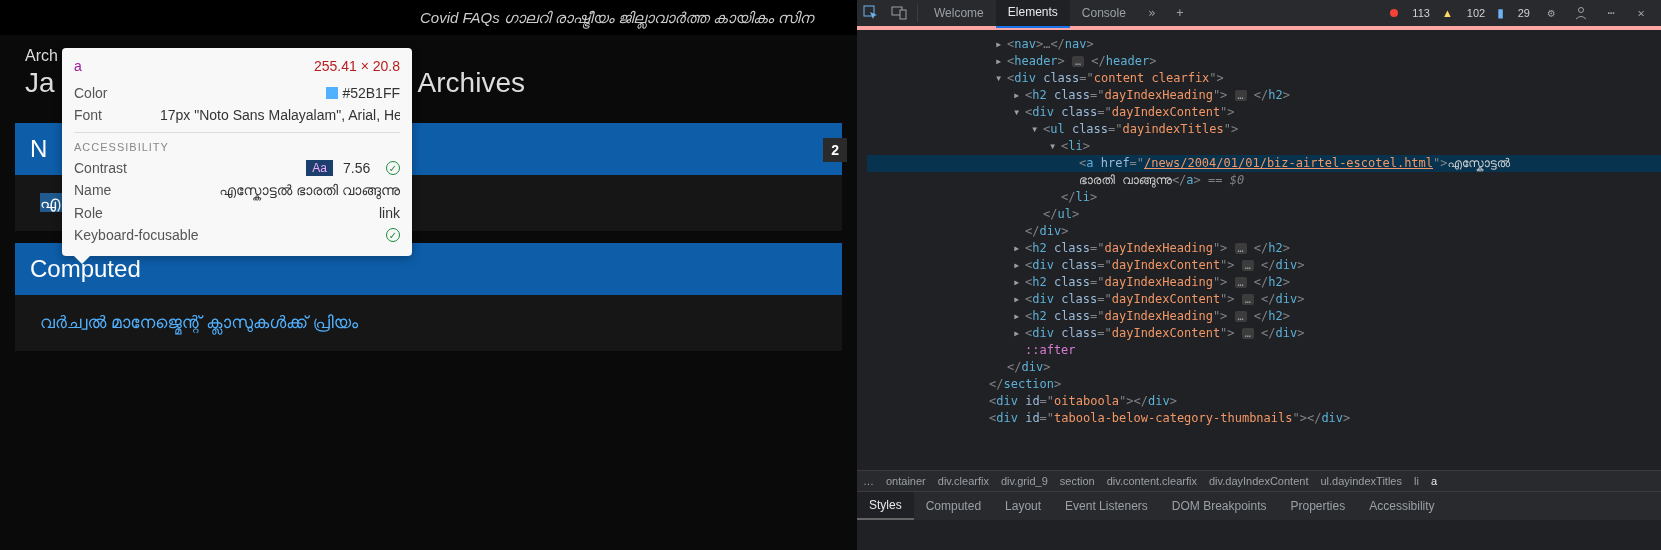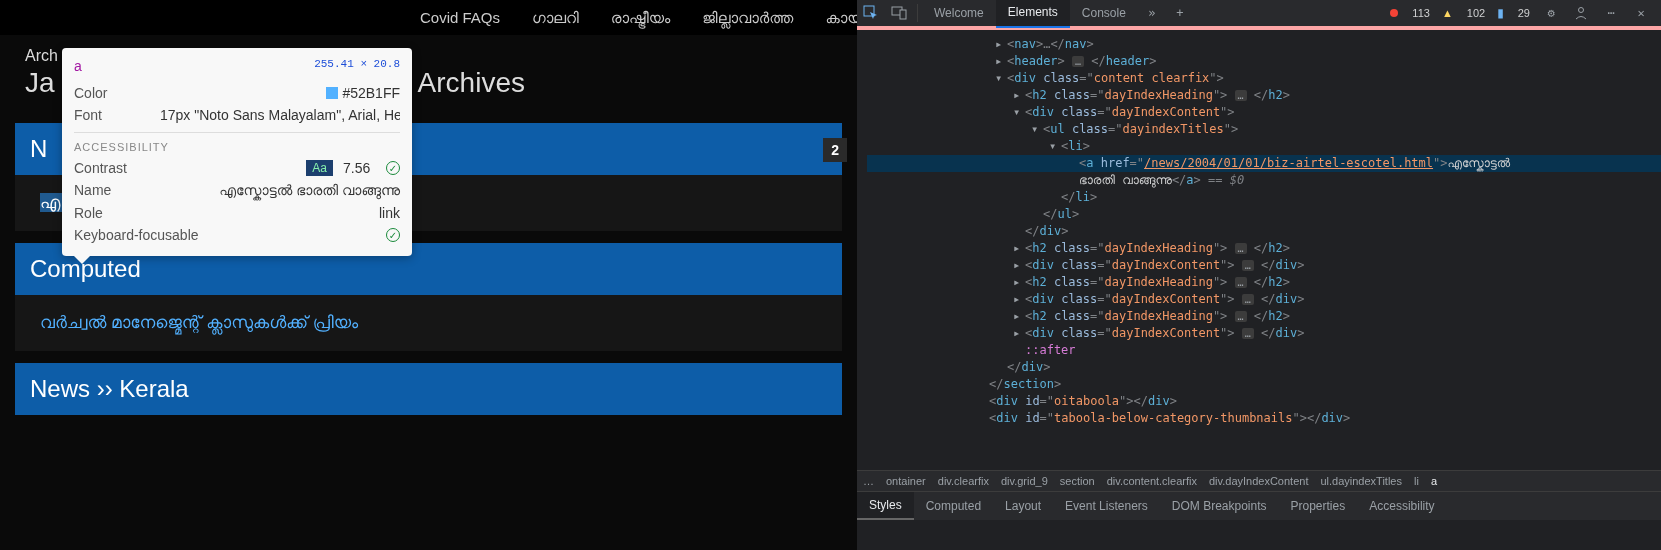--- a/index.html
+++ b/index.html
@@ -9,47 +9,47 @@
 .webpage { position: absolute; left: 0; top: 0; width: 857px; height: 550px; background: #0a0a0a; color: #fff; overflow: hidden; }
 
 
 .lang-bar { background: #000; height: 45px; display: flex; align-items: center; padding-left: 10px; }
 .logo-area { width: 200px; display: flex; align-items: center; }
 .logo-text { font-size: 28px; font-weight: 300; color: #ddd; letter-spacing: -1px; }
 .lang-list { display: flex; gap: 25px; }
 .lang-item { color: #ddd; font-size: 16px; font-weight: 500; cursor: pointer; }
 
 
-.subnav { background: #000; height: 35px; display: flex; align-items: center; padding-left: 420px; gap: 32px; white-space: nowrap; overflow: hidden; }
+.subnav { background: #000; height: 35px; display: flex; align-items: center; padding-left: 420px; gap: 4px; white-space: nowrap; overflow: hidden; font-style: italic; }
 .subnav-item { color: #ccc; font-size: 15px; cursor: pointer; font-weight: 500; }
 
 
 .breadcrumb { color: #ddd; font-size: 16px; padding: 12px 25px 0; }
 .page-title { color: #ddd; font-size: 28px; padding: 2px 25px 12px; font-weight: 400; }
 .page-title-suffix { display: inline-block; }
 .year-btn { position: absolute; right: 10px; top: 138px; background: #2a2a2a; color: #fff; padding: 4px 8px; font-size: 14px; font-weight: bold; }
 
 
 .section-head { background: #0d5da8; color: #fff; font-size: 24px; font-weight: 400; padding: 12px 15px; margin: 12px 15px 0; }
 .section-body { background: #161616; margin: 0 15px; padding: 18px 25px; }
 .news-link { color: #52b1ff; font-size: 17px; cursor: pointer; text-decoration: none; }
 .news-link.highlighted { background: #205a8f; color: #fff; }
 
 
 .inspect-tooltip { position: absolute; left: 62px; top: 48px; width: 350px; background: #f8f8f8; color: #333; border-radius: 4px; box-shadow: 0 2px 10px rgba(0,0,0,0.3); padding: 10px 12px; font-size: 14px; z-index: 50; }
 .tt-head { display: flex; justify-content: space-between; margin-bottom: 8px; }
 .tt-tag { color: #a217a2; font-weight: 500; }
-.tt-dims { color: #1d4ed8; font-size: 11px; font-family: Liberation Mono, monospace; }
+.tt-dims { color: #b91c1c; font-size: 14px; }
 .tt-row { display: flex; justify-content: space-between; padding: 3px 0; font-size: 14px; }
 .tt-label { color: #555; }
 .tt-val { color: #333; text-align: left; display: flex; align-items: center; gap: 4px; }
 .color-swatch { width: 12px; height: 12px; display: inline-block; background: #52b1ff; }
 .tt-font-val { max-width: 240px; white-space: nowrap; overflow: hidden; text-overflow: ellipsis; }
 .tt-section { font-size: 11px; letter-spacing: 1px; color: #888; border-top: 1px solid #ddd; padding-top: 8px; margin-top: 6px; margin-bottom: 4px; }
-.contrast-badge { background: #1c3f6e; color: #86efac; padding: 1px 6px; font-size: 12px; margin-right: 6px; }
+.contrast-badge { background: #1c3f6e; color: #f0abfc; padding: 1px 6px; font-size: 12px; margin-right: 6px; }
 .check-icon { width: 14px; height: 14px; border: 1.5px solid #1a8a3b; border-radius: 50%; display: inline-flex; align-items: center; justify-content: center; color: #1a8a3b; font-size: 10px; }
 .tt-arrow { position: absolute; left: 12px; bottom: -8px; width: 0; height: 0; border-left: 8px solid transparent; border-right: 8px solid transparent; border-top: 8px solid #f8f8f8; }
 
 
 .devtools { position: absolute; left: 857px; top: 0; right: 0; height: 550px; background: #202124; color: #cfd0d1; font-family: Menlo, Consolas, monospace; font-size: 12px; }
 
 
 .dt-topbar { height: 30px; background: #292a2d; display: flex; align-items: center; border-bottom: 4px solid #fca5a5; }
 .dt-icon-btn { width: 28px; height: 28px; display: flex; align-items: center; justify-content: center; color: #9aa0a6; cursor: pointer; }
 .dt-icon-btn.active { color: #6db3f2; }
@@ -116,21 +116,20 @@
     <span>Ja</span>
     <span class="page-title-suffix" style="margin-left:335px">s Archives</span>
   </div>
   <div class="year-btn">2</div>
 
   <div id="sections-host">
       <div class="section-head">N</div>
       <div class="section-body"><a class="news-link highlighted">എസ്കോട്ടൽ ഭാരതി വാങ്ങുന്നു</a></div>
       <div class="section-head">Computed</div>
       <div class="section-body"><a class="news-link">വർച്വൽ മാനേജ്മെന്റ് ക്ലാസുകൾക്ക് പ്രിയം</a></div>
-      <div class="section-head">News ›› Kerala</div>
     </div>
 
   <div class="inspect-tooltip">
     <div class="tt-head">
       <span class="tt-tag">a</span>
       <span class="tt-dims">255.41 × 20.8</span>
     </div>
     <div class="tt-row">
       <span class="tt-label">Color</span>
       <span class="tt-val">

